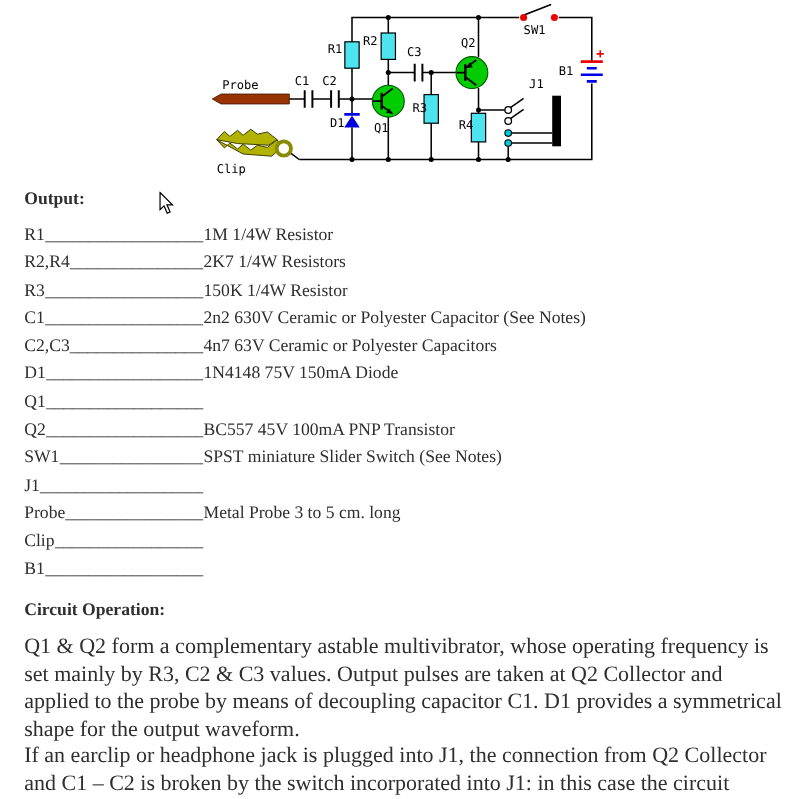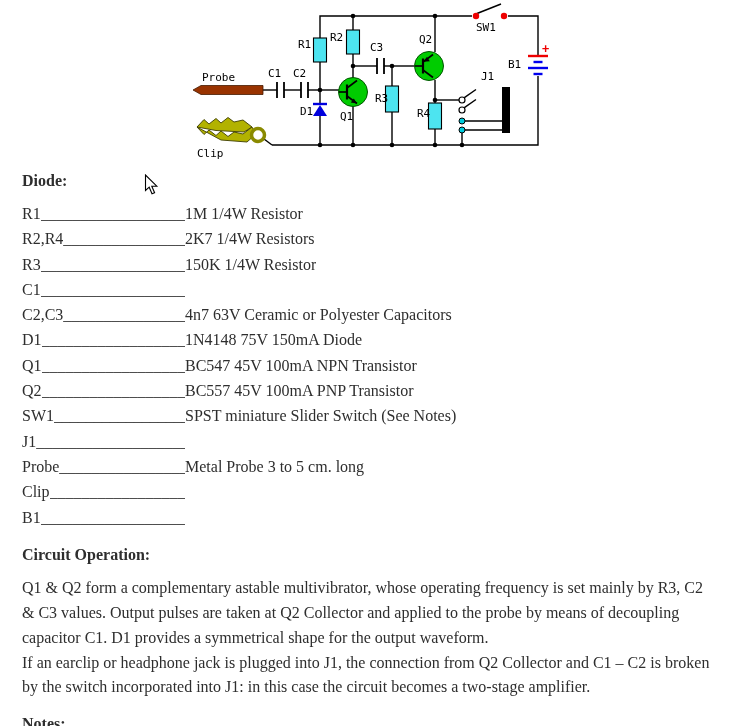--- a/index.html
+++ b/index.html
@@ -12,21 +12,21 @@
   .content { padding:0 16px 0 22px; }
   .section-heading { font-weight:bold; font-size:16px; line-height:25px; }
   .parts-heading { margin-top:6px; }
   .parts-list { margin-top:8px; }
   .part-row { display:flex; font-size:16px; line-height:25.3px; }
   .part-name-cell { width:163px; flex:none; display:flex; overflow:hidden; }
   .part-name { white-space:nowrap; }
   .part-leader { flex:1 1 auto; overflow:hidden; white-space:nowrap; }
   .part-desc { white-space:nowrap; overflow:hidden; }
   .op-heading { margin-top:12px;font-family:Liberation Serif, serif; }
-  .op-text { margin:9px 0 0 0; font-size:16px; line-height:24.9px; }
+  .op-text { margin:9px 0 0 0; font-size:20px; line-height:24.9px; }
   p.op-text + p.op-text { margin-top:0; }
   .notes-heading { margin-top:11px; }
   .cursor { position:absolute; left:144px; top:174px; }
 </style>
 </head>
 <body>
 
 <svg class="circuit" width="730" height="162" viewBox="0 0 730 162">
 
   <g stroke="#000000" stroke-width="1.4" fill="none">
@@ -152,21 +152,21 @@
     <text x="481" y="80">J1</text>
     <text x="508" y="68">B1</text>
     <text x="202" y="81">Probe</text>
     <text x="197" y="157">Clip</text>
   </g>
   <text x="542" y="53" style="font:bold 12px 'DejaVu Sans Mono', monospace" fill="#EE0000">+</text>
 </svg>
 
 <div class="content">
 
-  <div class="section-heading parts-heading">Diode:</div>
+  <div class="section-heading parts-heading">Output:</div>
 
   <div class="parts-list">
     <div class="part-row">
       <span class="part-name-cell">
           <span class="part-name">R1</span>
           <span class="part-leader">______________________________________________</span>
         </span>
       <span class="part-desc">1M 1/4W Resistor</span>
     </div>
     <div class="part-row">
@@ -181,41 +181,41 @@
           <span class="part-name">R3</span>
           <span class="part-leader">______________________________________________</span>
         </span>
       <span class="part-desc">150K 1/4W Resistor</span>
     </div>
     <div class="part-row">
       <span class="part-name-cell">
           <span class="part-name">C1</span>
           <span class="part-leader">______________________________________________</span>
         </span>
+      <span class="part-desc">2n2 630V Ceramic or Polyester Capacitor (See Notes)</span>
     </div>
     <div class="part-row">
       <span class="part-name-cell">
           <span class="part-name">C2,C3</span>
           <span class="part-leader">______________________________________________</span>
         </span>
       <span class="part-desc">4n7 63V Ceramic or Polyester Capacitors</span>
     </div>
     <div class="part-row">
       <span class="part-name-cell">
           <span class="part-name">D1</span>
           <span class="part-leader">______________________________________________</span>
         </span>
       <span class="part-desc">1N4148 75V 150mA Diode</span>
     </div>
     <div class="part-row">
       <span class="part-name-cell">
           <span class="part-name">Q1</span>
           <span class="part-leader">______________________________________________</span>
         </span>
-      <span class="part-desc">BC547 45V 100mA NPN Transistor</span>
     </div>
     <div class="part-row">
       <span class="part-name-cell">
           <span class="part-name">Q2</span>
           <span class="part-leader">______________________________________________</span>
         </span>
       <span class="part-desc">BC557 45V 100mA PNP Transistor</span>
     </div>
     <div class="part-row">
       <span class="part-name-cell">

